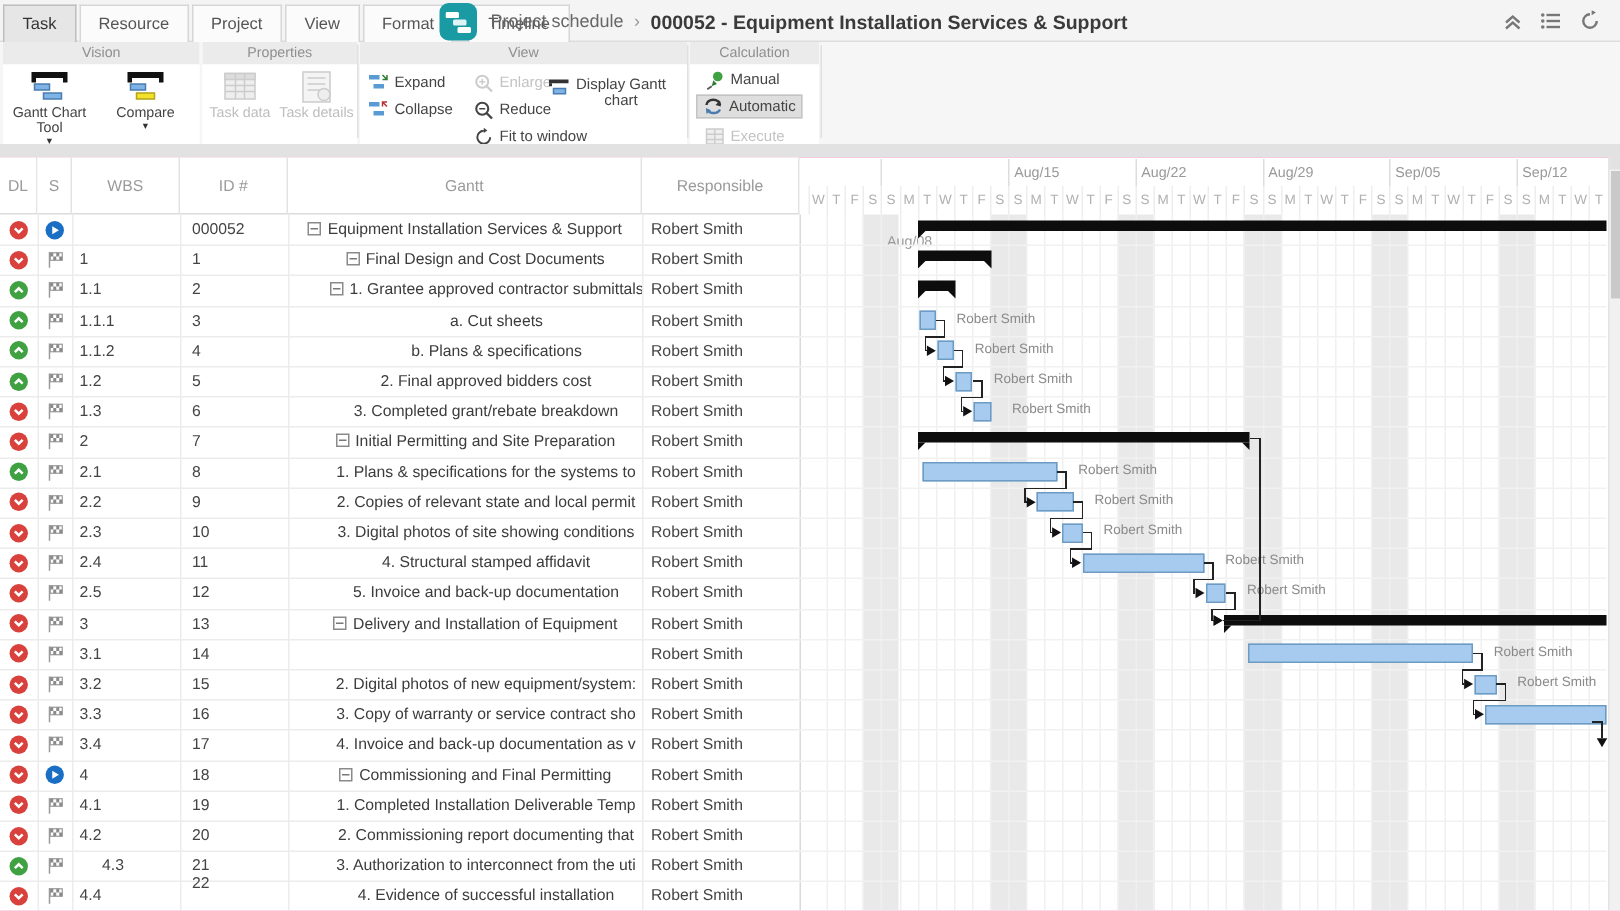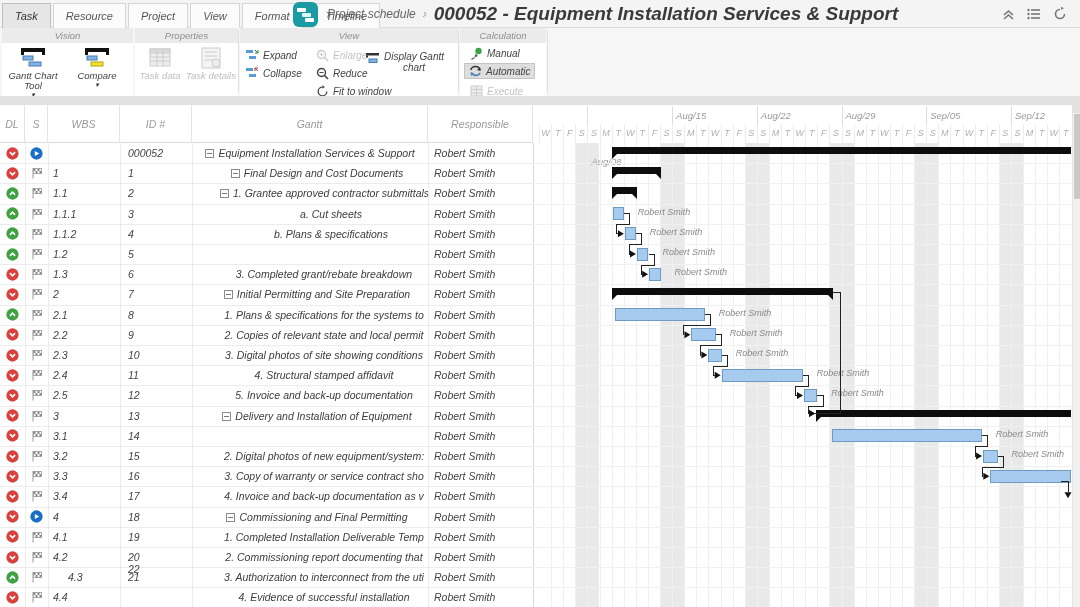--- a/index.html
+++ b/index.html
@@ -1,32 +1,32 @@
 <!DOCTYPE html>
 <html><head>
 <meta charset="utf-8">
 <style>
   * { margin:0; padding:0; box-sizing:border-box; }
   html,body { width:1080px; height:607px; overflow:hidden; }
   body { font-family:"Liberation Sans", sans-serif; background:#fff; color:#444; }
-  #root { position:relative; width:1080px; height:607px; overflow:hidden; background:#ec4899;font-style:italic; }
+  #root { position:relative; width:1080px; height:607px; overflow:hidden; background:#ec4899; }
 
   
   #topbar { position:absolute; left:0; top:0; width:1080px; height:28px; background:#f4f4f4; border-bottom:1px solid #ddd; }
   #tabs { position:absolute; left:2px; top:3px; height:25px; display:flex; }
   .tab { height:25px; padding:0 12px; display:flex; align-items:center; font-size:11px; color:#555;
          background:#fbfbfb; border:1px solid #d6d6d6; border-bottom:none; margin-right:2px; cursor:default; }
   .tab.active { background:#e6e6e6; border-color:#bfbfbf; color:#333; }
   .tab.gap { margin-left:8px; }
   #logo { position:absolute; left:293px; top:2px; width:25px; height:25px; border-radius:6px; background:#1a9ba3; }
   #logo svg { position:absolute; left:4px; top:5px; }
   #breadcrumb { position:absolute; left:327px; top:0; height:28px; display:flex; align-items:center; gap:7px; }
   #bc-parent { font-size:12px; color:#666; }
   #bc-sep { font-size:12px; color:#999; }
-  #bc-title { font-size:19px; font-weight:bold; color:#3a3a3a; }
+  #bc-title { font-size:13px; font-weight:bold; color:#3a3a3a; }
   #top-icons { position:absolute; right:12px; top:6px; display:flex; gap:10px; }
   .top-ico { width:16px; height:16px; display:flex; align-items:center; justify-content:center; }
 
   
   #ribbon { position:absolute; left:0; top:28px; width:1080px; height:68px; background:#f6f6f6; }
   .rgroup { position:absolute; top:0; height:68px; background:#fff; }
   .rband { height:15px; background:#ebebeb; font-size:9.5px; color:#8f8f8f; text-align:center; line-height:15px; }
   .rbody { position:relative; height:53px; background:#fff; }
   .bigbtn { position:absolute; top:2px; width:58px; height:50px; text-align:center; font-size:9.5px; color:#444; }
   .bigbtn .bicon { display:block; height:24px; margin:2px auto 0; }
@@ -424,20 +424,23 @@
           <line x1="2" y1="1" x2="2" y2="11.5" stroke="#9a9a9a" stroke-width="1"></line>
           <rect x="2.5" y="1.5" width="8" height="5" fill="#fff" stroke="#9a9a9a" stroke-width="0.8"></rect>
           <rect x="2.5" y="1.5" width="2" height="2.5" fill="#8a8a8a"></rect>
           <rect x="6.5" y="1.5" width="2" height="2.5" fill="#8a8a8a"></rect>
           <rect x="4.5" y="4" width="2" height="2.5" fill="#8a8a8a"></rect>
           <rect x="8.5" y="4" width="2" height="2.5" fill="#8a8a8a"></rect>
         </svg>
       </div>
       <div class="cell" style="left: 53px; width: 67px; top: 139px; height: 20.2px;">1.2</div>
       <div class="cell" style="left: 128px; width: 64px; top: 139px; height: 20.2px;">5</div>
+      <div class="cell" style="left: 192px; width: 236px; top: 139px; height: 20.2px;">
+        <div class="namewrap" style="padding-left: 28px;">2. Final approved bidders cost</div>
+      </div>
       <div class="cell" style="left: 434px; width: 99px; top: 139px; height: 20.2px;">Robert Smith</div>
       <div class="trow-border" style="left: 0px; width: 533px; top: 179.4px;"></div>
       <div class="cell center" style="left: 0px; width: 25px; top: 159.2px; height: 20.2px;">
         <svg width="13" height="13" viewBox="0 0 14 14">
           <circle cx="7" cy="7" r="6.6" fill="#d8413c"></circle>
           <path d="M4.2 5.6 L7 8.4 L9.8 5.6" stroke="#fff" stroke-width="1.8" fill="none"></path>
         </svg>
       </div>
       <div class="cell center" style="left: 25px; width: 23px; top: 159.2px; height: 20.2px;">
         <svg width="12" height="12" viewBox="0 0 12 12">
@@ -803,21 +806,21 @@
         <svg width="12" height="12" viewBox="0 0 12 12">
           <line x1="2" y1="1" x2="2" y2="11.5" stroke="#9a9a9a" stroke-width="1"></line>
           <rect x="2.5" y="1.5" width="8" height="5" fill="#fff" stroke="#9a9a9a" stroke-width="0.8"></rect>
           <rect x="2.5" y="1.5" width="2" height="2.5" fill="#8a8a8a"></rect>
           <rect x="6.5" y="1.5" width="2" height="2.5" fill="#8a8a8a"></rect>
           <rect x="4.5" y="4" width="2" height="2.5" fill="#8a8a8a"></rect>
           <rect x="8.5" y="4" width="2" height="2.5" fill="#8a8a8a"></rect>
         </svg>
       </div>
       <div class="cell" style="left: 53px; width: 67px; top: 482.4px; height: 20.2px;">4.4</div>
-      <div class="cell" style="left: 128px; width: 64px; top: 454px; height: 20.2px;">22</div>
+      <div class="cell" style="left: 128px; width: 64px; top: 474px; height: 20.2px;">22</div>
       <div class="cell" style="left: 192px; width: 236px; top: 482.4px; height: 20.2px;">
         <div class="namewrap" style="padding-left: 28px;">4. Evidence of successful installation</div>
       </div>
       <div class="cell" style="left: 434px; width: 99px; top: 482.4px; height: 20.2px;">Robert Smith</div>
       <div class="weekend" style="left: 575.3px; width: 24.2px; top: 38px; height: 464px;"></div>
       <div class="weekend" style="left: 660px; width: 24.2px; top: 38px; height: 464px;"></div>
       <div class="weekend" style="left: 744.7px; width: 24.2px; top: 38px; height: 464px;"></div>
       <div class="weekend" style="left: 829.4px; width: 24.2px; top: 38px; height: 464px;"></div>
       <div class="weekend" style="left: 914.1px; width: 24.2px; top: 38px; height: 464px;"></div>
       <div class="weekend" style="left: 998.8px; width: 24.2px; top: 38px; height: 464px;"></div>

